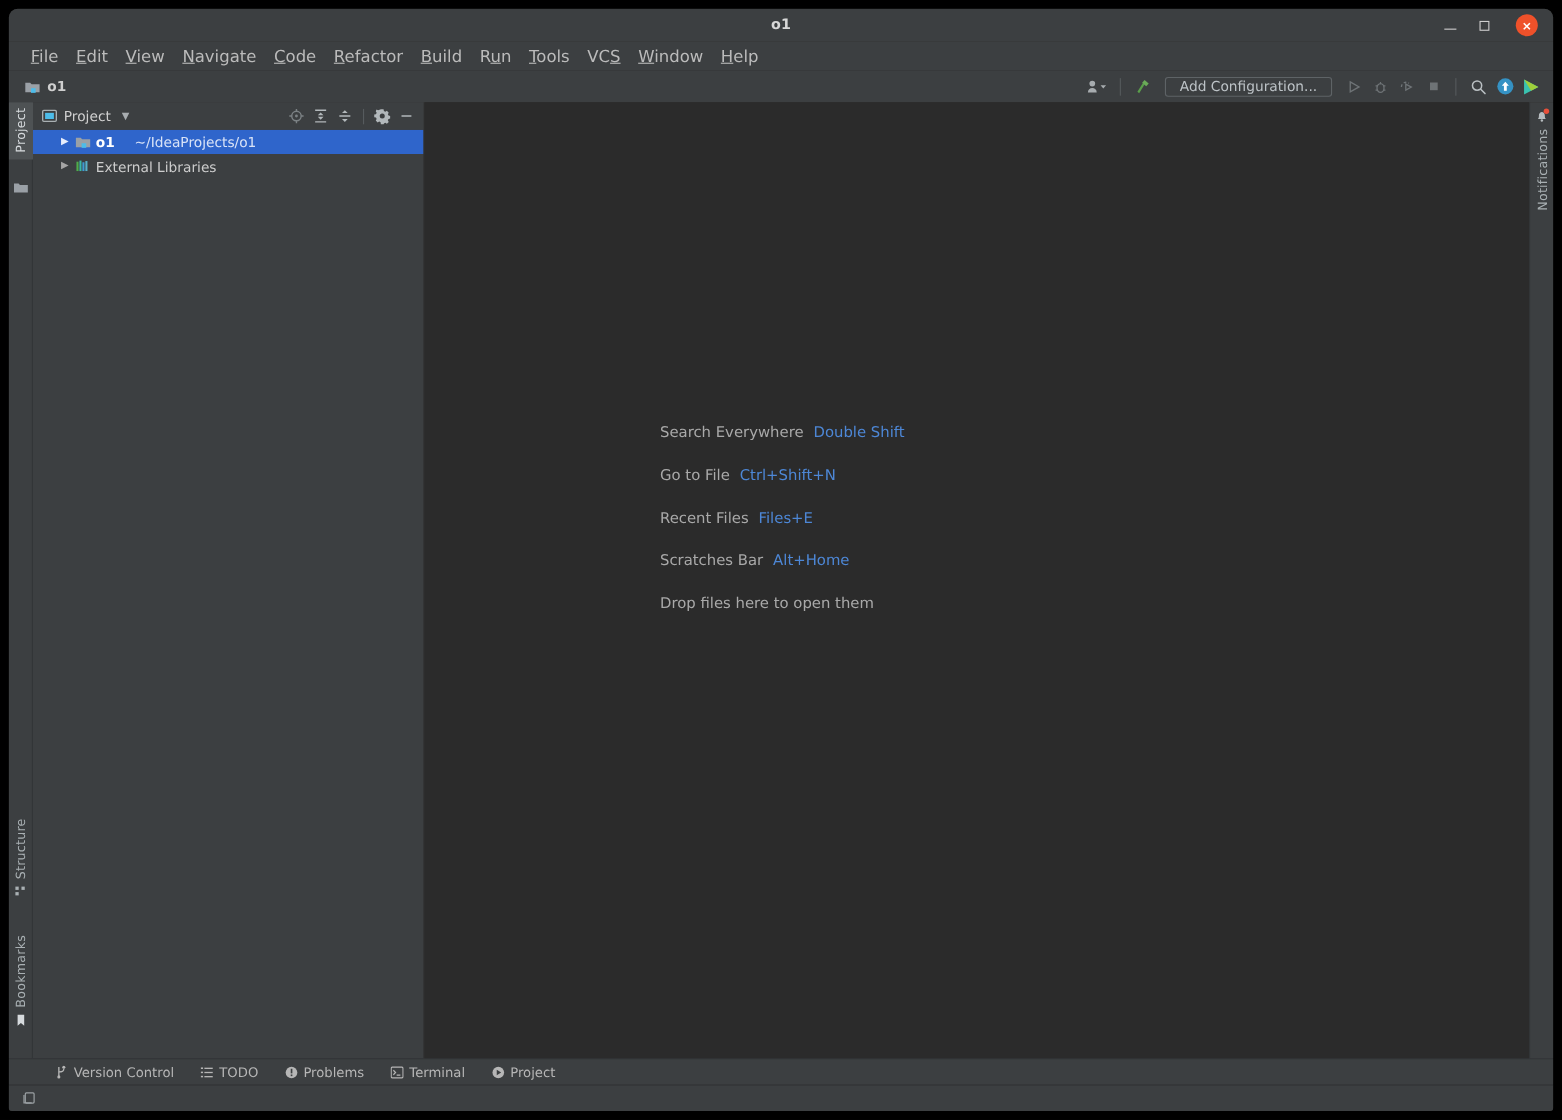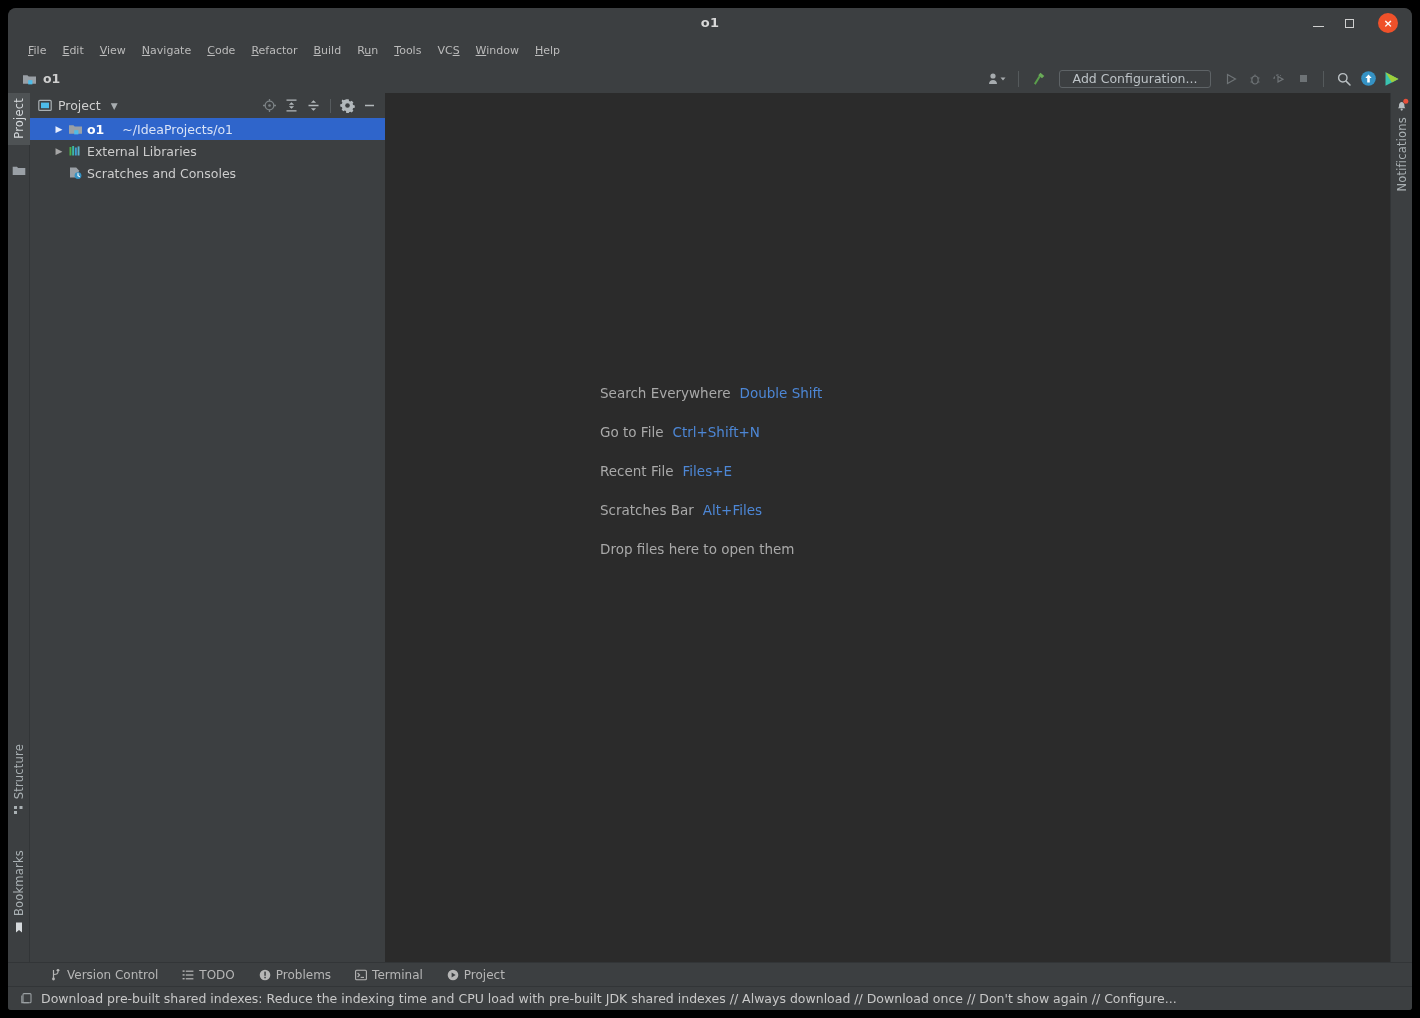--- a/index.html
+++ b/index.html
@@ -66,21 +66,21 @@
   
   #menubar {
     height: 26px;
     flex: 0 0 26px;
     background: #3c3f41;
     display: flex;
     align-items: center;
     padding-left: 12px;
   }
   .menu-item {
-    font-size: 11px;
+    font-size: 15px;
     color: #bbbbbb;
     padding: 0 8px;
     line-height: 26px;
     cursor: default;
     white-space: nowrap;
   }
   .menu-item u { text-decoration: underline; }
 
   
   #toolbar {
@@ -494,51 +494,40 @@
             <span class="tree-ico">
               <svg width="15" height="14" viewBox="0 0 15 14">
                 <rect x="1.5" y="3" width="1.9" height="8.5" fill="#4fae4a"></rect>
                 <rect x="4.2" y="2" width="1.9" height="9.5" fill="#3ab8a8"></rect>
                 <rect x="6.9" y="3.5" width="1.9" height="8" fill="#3f9bd4"></rect>
                 <rect x="9.6" y="2.4" width="1.9" height="9.1" fill="#57b2c9"></rect>
               </svg>
             </span>
             <span class="">External Libraries</span>
           </div>
-          <div class="tree-row">
-            <span class="arrow empty">▶</span>
-            <span class="tree-ico">
-              <svg width="15" height="14" viewBox="0 0 15 14">
-                <path d="M2 1.6h6.2l2.6 2.6v7.2H2z" fill="#9aa0a6"></path>
-                <circle cx="10" cy="9.6" r="3.4" fill="#3592c4"></circle>
-                <path d="M10 7.6v2.1l1.5.9" stroke="#ffffff" stroke-width="1.1" fill="none" stroke-linecap="round"></path>
-              </svg>
-            </span>
-            <span class="">Scratches and Consoles</span>
-          </div>
         </div>
     </div>
 
     <div id="editor">
       <div id="hints">
           <div class="hint-row">
             <span class="hint-label">Search Everywhere</span>
             <span class="hint-key">Double Shift</span>
           </div>
           <div class="hint-row">
             <span class="hint-label">Go to File</span>
             <span class="hint-key">Ctrl+Shift+N</span>
           </div>
           <div class="hint-row">
-            <span class="hint-label">Recent File</span>
+            <span class="hint-label">Recent Files</span>
             <span class="hint-key">Files+E</span>
           </div>
           <div class="hint-row">
             <span class="hint-label">Scratches Bar</span>
-            <span class="hint-key">Alt+Files</span>
+            <span class="hint-key">Alt+Home</span>
           </div>
           <div class="hint-row">
             <span class="hint-label">Drop files here to open them</span>
           </div>
         </div>
     </div>
 
     <div id="right-stripe">
       <div class="stripe-btn" style="top:0;padding:5px 0 6px 0;">
         <span style="margin-bottom:5px;position:relative;">
@@ -609,16 +598,15 @@
       </div>
     </div>
 
   <div id="statusbar">
     <span>
       <svg width="13" height="13" viewBox="0 0 13 13">
         <rect x="3" y="1.6" width="8" height="9.2" rx="1" fill="none" stroke="#9aa0a3" stroke-width="1.1"></rect>
         <path d="M1.8 3.4v7.2h7" fill="none" stroke="#9aa0a3" stroke-width="1.1"></path>
       </svg>
     </span>
-    <span id="status-text">Download pre-built shared indexes: Reduce the indexing time and CPU load with pre-built JDK shared indexes // Always download // Download once // Don't show again // Configure...</span>
   </div>
 
 </div>
 
 </body></html>

